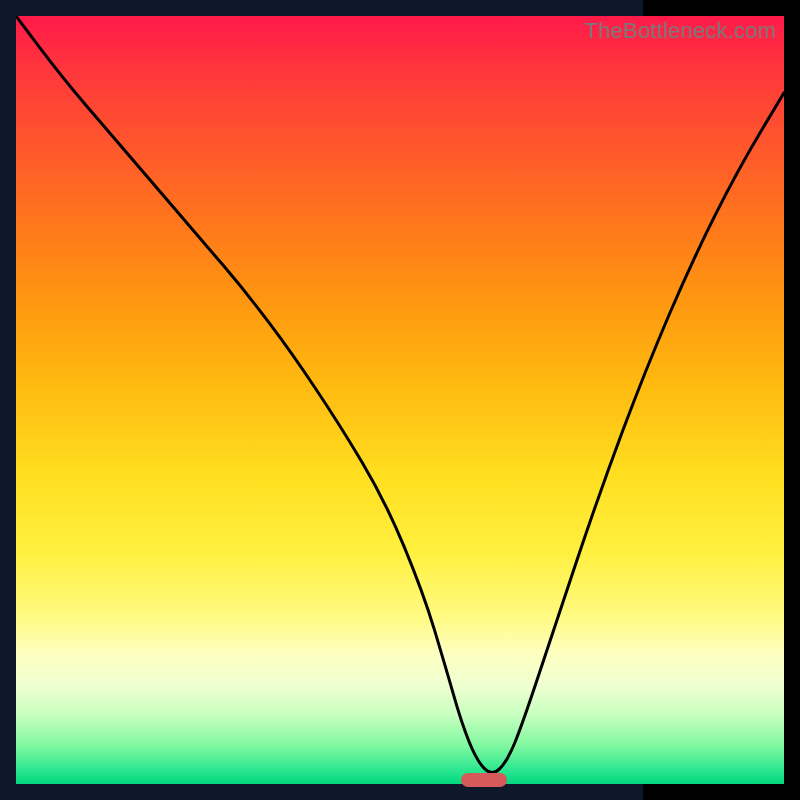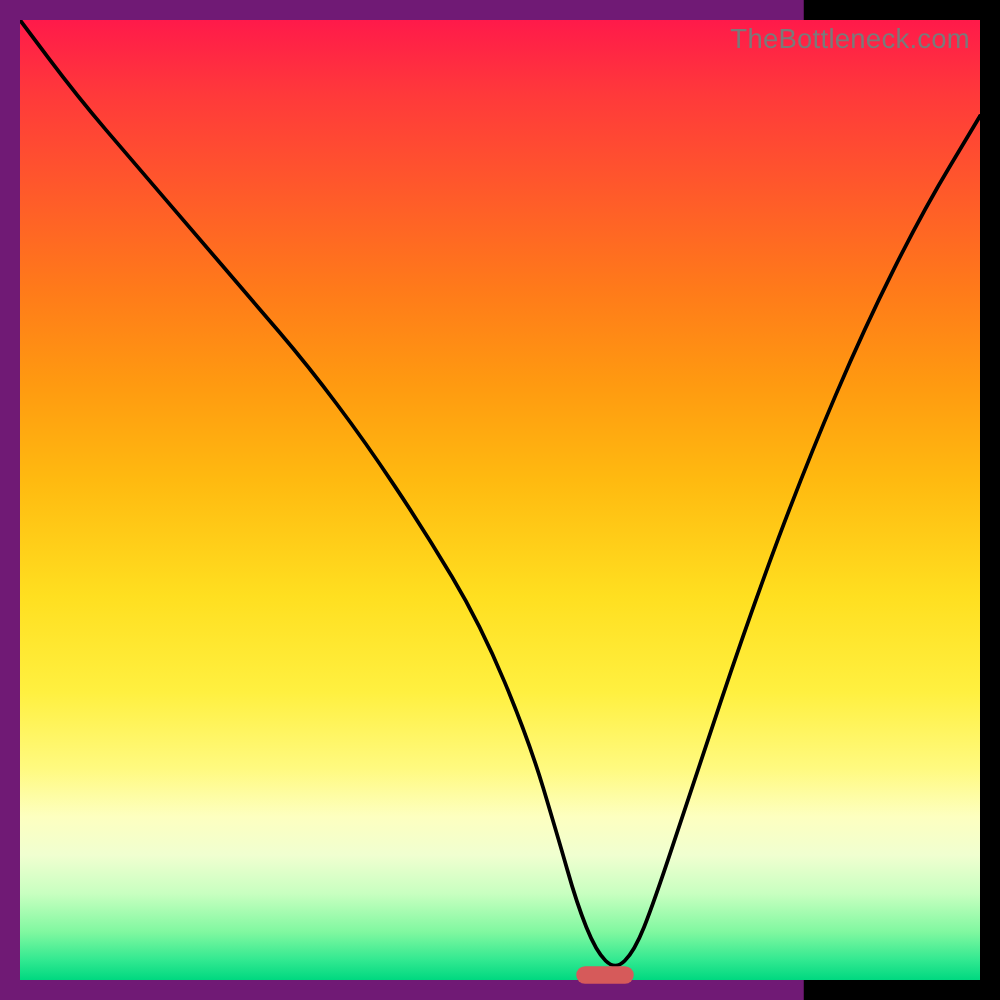--- a/index.html
+++ b/index.html
@@ -8,21 +8,21 @@
     width: 800px;
     height: 800px;
     background: #000;
     font-family: Arial, Helvetica, sans-serif;
     overflow: hidden;
   }
   .frame {
     position: relative;
     width: 643px;
     height: 800px;
-    background: #701a75;
+    background: #0f172a;
   }
   .plot {
     position: absolute;
     left: 16px;
     top: 16px;
     width: 768px;
     height: 768px;
     background: linear-gradient(to bottom,
       #ff1a4a 0%,
       #ff3a3a 8%,

